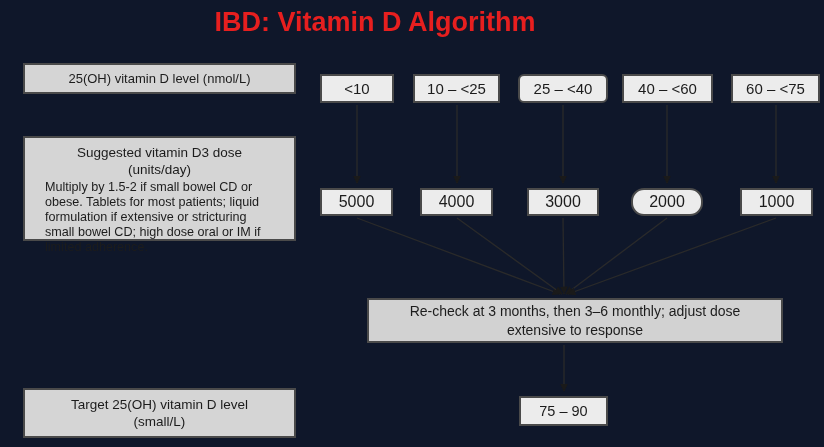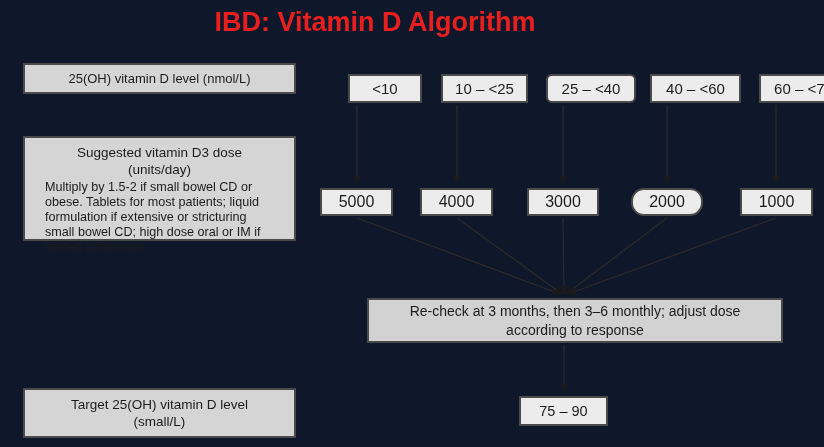--- a/index.html
+++ b/index.html
@@ -22,21 +22,21 @@
   .recheck-fill { background:var(--recheck-fill,#d2d2d2); }
 
   .label-level  { left:23px; top:63px;  width:273px; height:31px;  font-size:13px; }
   .label-dose   { left:23px; top:136px; width:273px; height:105px;
                   flex-direction:column; justify-content:flex-start; padding:6px 16px 4px; }
   .dose-head    { font-size:13.5px; line-height:17px; }
   .dose-note    { font-size:12.6px; line-height:15px; text-align:left; padding:2px 1px 0 4px; }
   .label-target { left:23px; top:388px; width:273px; height:50px;
                   flex-direction:column; font-size:13.5px; line-height:17px; }
 
-  .range { top:74px;  height:29px; font-size:15px;margin-left:28px; }
+  .range { top:74px;  height:29px; font-size:15px; }
   .dose  { top:188px; height:28px; font-size:16px; }
 
   .recheck { left:367px; top:298px; width:416px; height:45px;
              flex-direction:column; font-size:14px; line-height:19px; }
   .result  { left:519px; top:396px; width:89px; height:30px; font-size:14.5px; }
 
   svg.arrows { position:absolute; left:0; top:0; pointer-events:none; }
   svg.arrows line { stroke:var(--arrow,#2a2a2a); stroke-width:1.3; }
 </style>
 </head>
@@ -88,21 +88,21 @@
   </div>
   <div class="box light dose" style="left:631px;width:72px;border-radius:13px;">
     <span>2000</span>
   </div>
   <div class="box light dose" style="left:740px;width:73px;">
     <span>1000</span>
   </div>
 
   <div class="box recheck-fill recheck">
     <span>Re-check at 3 months, then 3–6 monthly; adjust dose</span>
-    <span>according to response</span>
+    <span>extensive to response</span>
   </div>
 
   <div class="box light result">
     <span>75 – 90</span>
   </div>
 
   <svg class="arrows" width="824" height="447" viewBox="0 0 824 447">
     <defs>
       <marker id="ah" markerUnits="userSpaceOnUse" markerWidth="9" markerHeight="8" refX="7.5" refY="4" orient="auto">
         <path d="M0,0 L8.5,4 L0,8 z" fill="#1a1a1a"></path>

